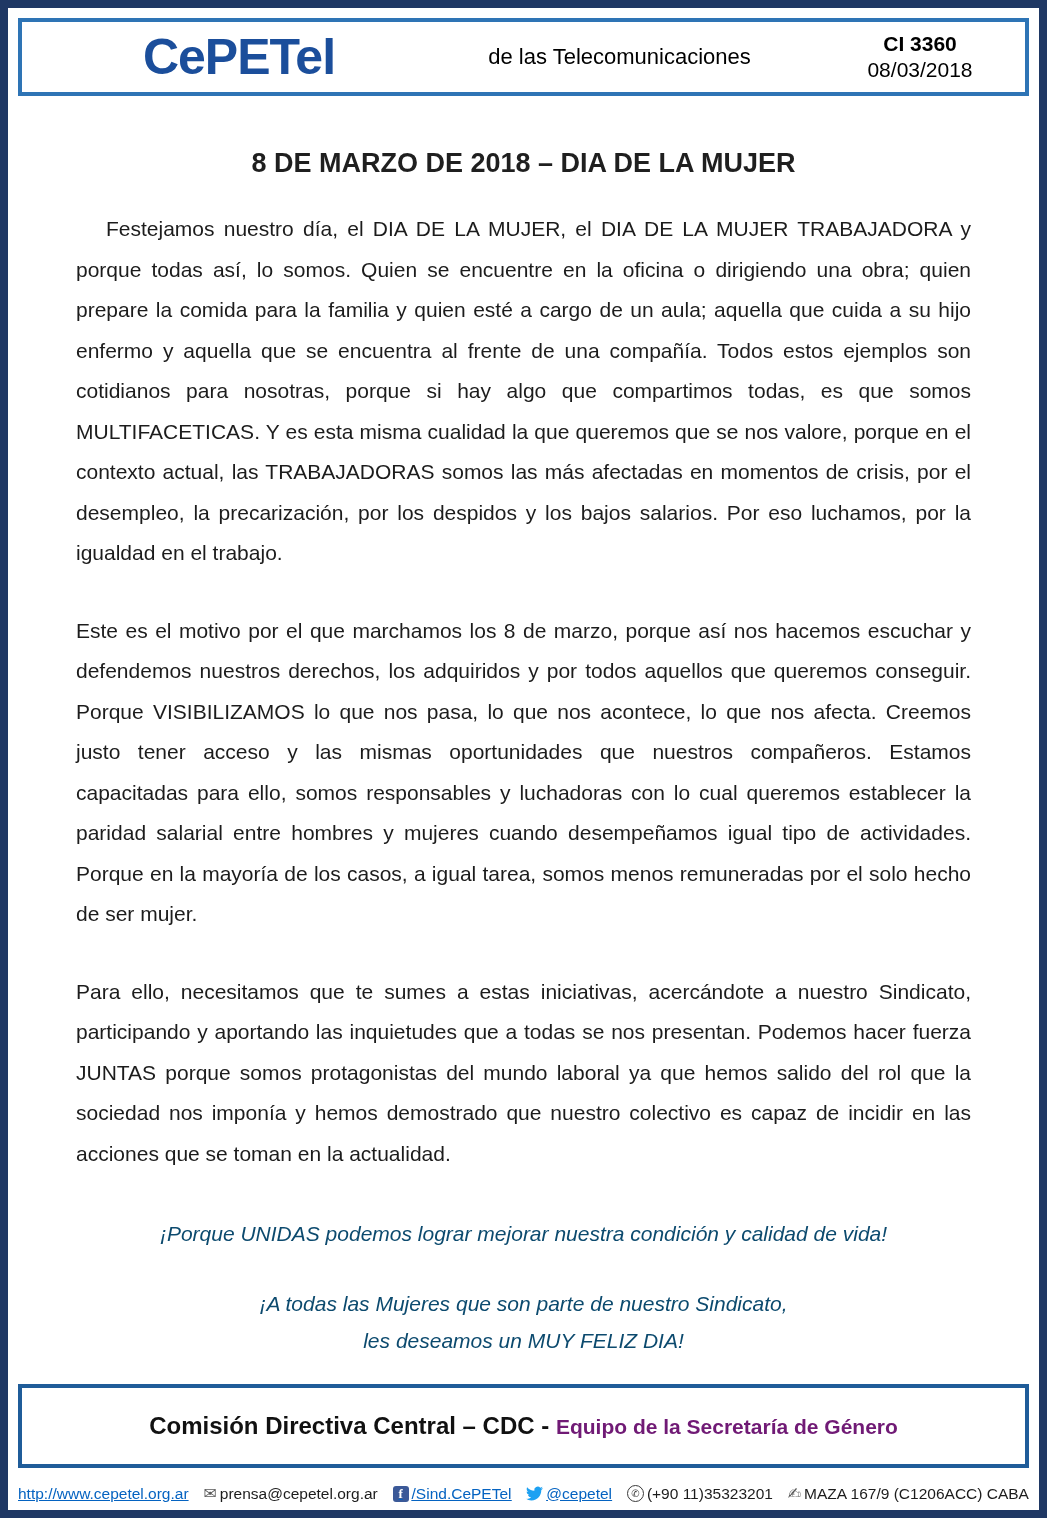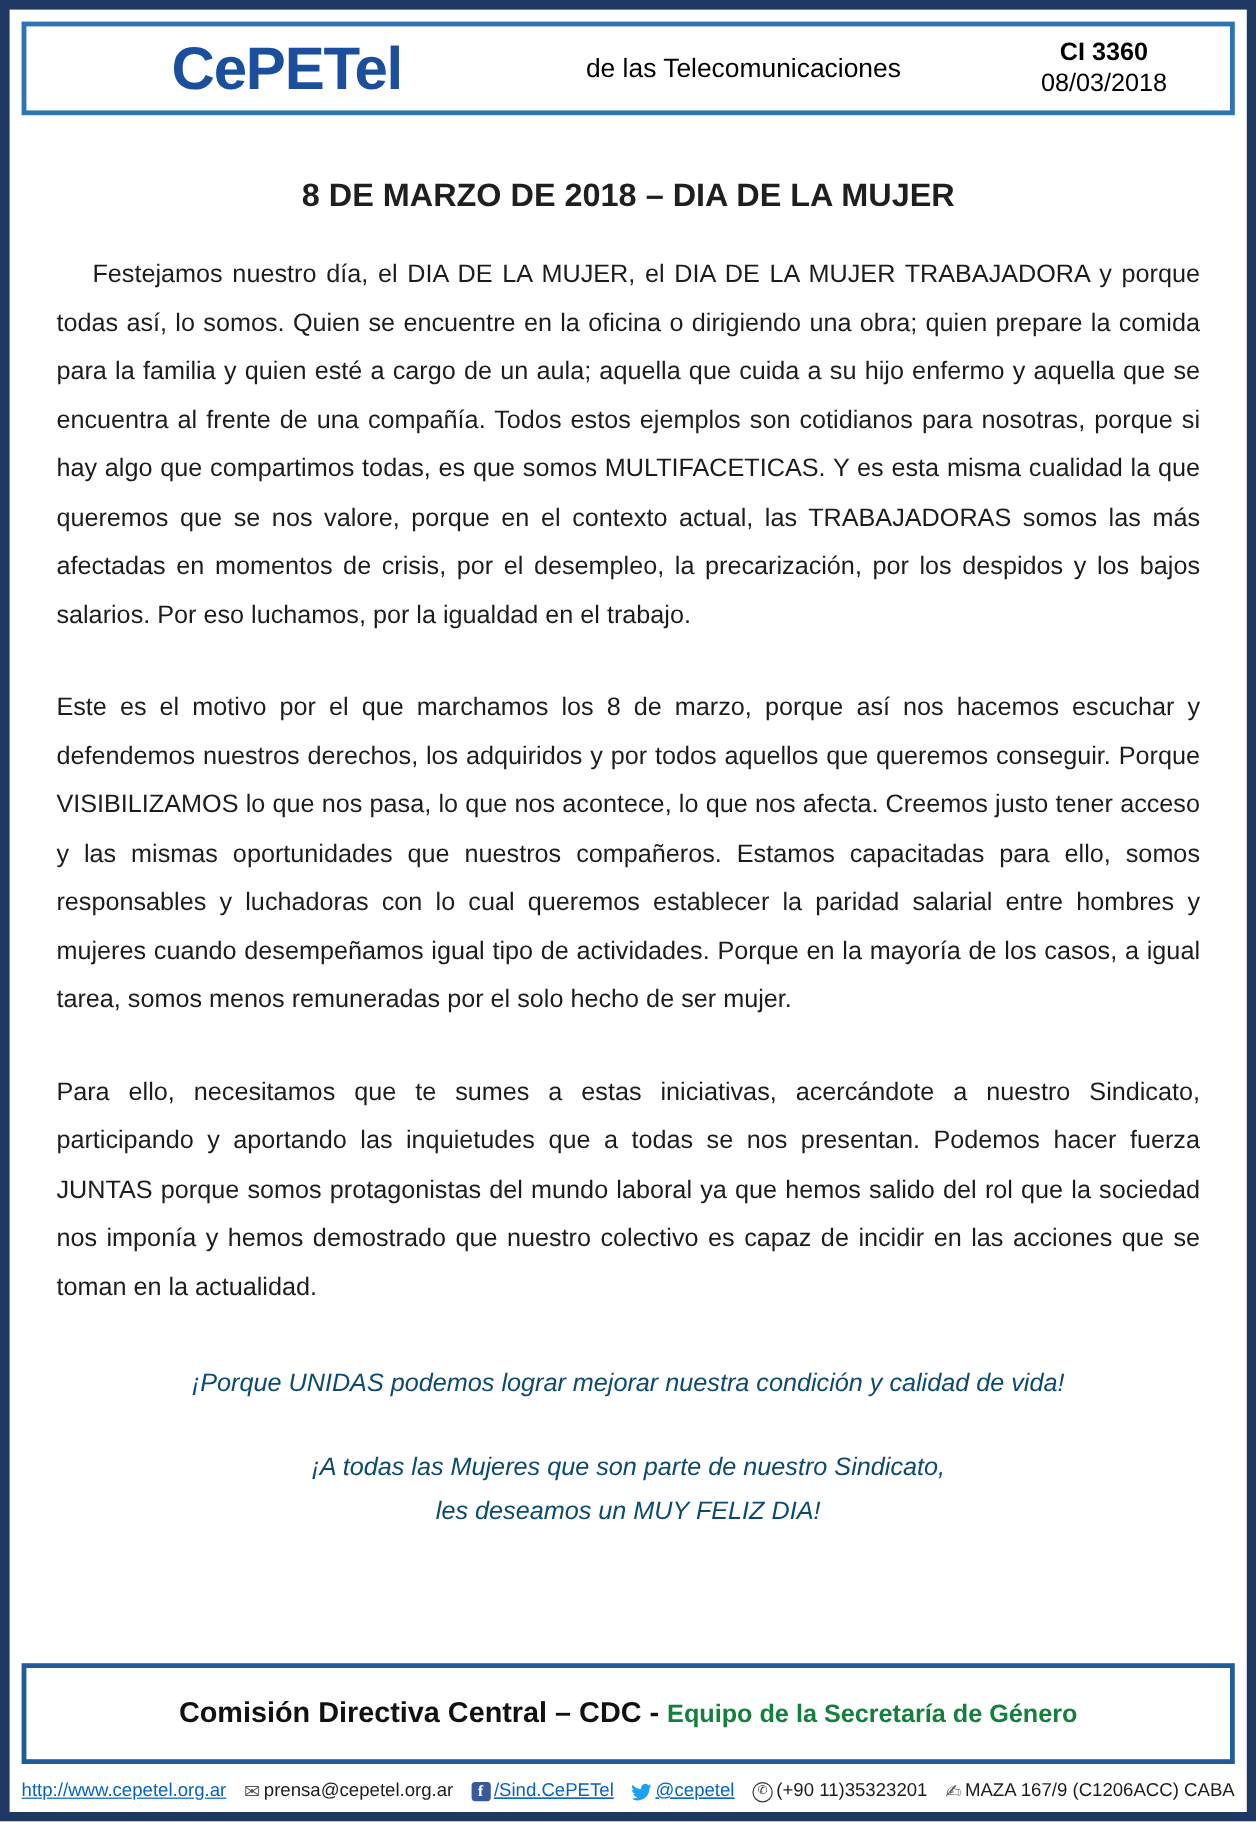--- a/index.html
+++ b/index.html
@@ -31,21 +31,21 @@
     font-size: 50px; font-weight: bold; letter-spacing: -1px;
     color: #1B4E9B;
   }
   .org-cell { flex: 1 1 auto; text-align: center; font-size: 22px; line-height: 1.22; color: #000; }
   .ci-cell { flex: 0 0 210px; text-align: center; font-size: 21px; color: #000; }
   .ci-number { font-weight: bold; }
   .ci-date { margin-top: 2px; }
   
   .main {
     flex: 1 1 auto; overflow: hidden;
-    padding: 0 39px;
+    padding: 0 68px;
   }
   .doc-title {
     margin-top: 52px;
     text-align: center;
     font-size: 27px; font-weight: bold; color: #1f1f1f;
   }
   .para {
     margin-top: 37px;
     font-size: 21px; line-height: 1.93;
     text-align: justify;
@@ -57,29 +57,28 @@
   
   .signature-box {
     flex: 0 0 auto;
     margin: 0 10px;
     border: 4px solid #1F5C99;
     padding: 24px 10px;
     text-align: center;
     background: #ffffff;
   }
   .signature-main { font-size: 24px; font-weight: bold; color: #111; }
-  .signature-sub { font-size: 21px; font-weight: bold; color: #15803d; }
+  .signature-sub { font-size: 21px; font-weight: bold; color: #701a75; }
   
   .links-bar {
     flex: 0 0 auto;
     display: flex; align-items: center; justify-content: space-between;
-    padding: 1px 10px 7px 10px;
+    padding: 16px 10px 7px 10px;
     font-size: 15.5px;
     white-space: nowrap;
-    margin-top: 12px;
   }
   .link-item { display: inline-flex; align-items: center; gap: 3px; color: #1c1c1c; }
   a.link-item, .link-blue { color: #0563C1; text-decoration: underline; }
   .icon-gray { color: #595959; font-size: 16px; }
   .fb-icon {
     display: inline-flex; align-items: center; justify-content: center;
     width: 16px; height: 16px; border-radius: 3px;
     background: #3B5998; color: #fff;
     font-weight: bold; font-size: 13px;
     font-family: "Liberation Serif", serif;

